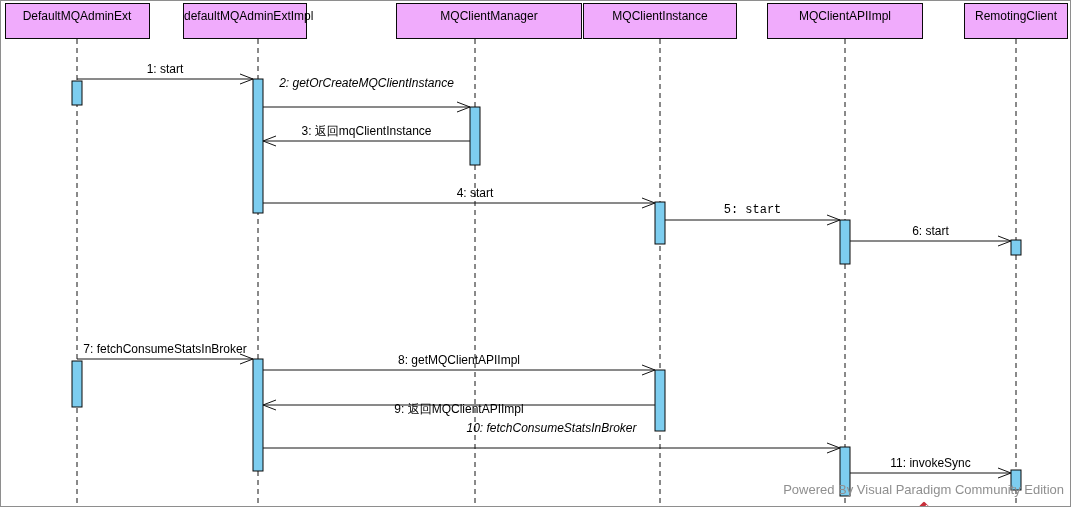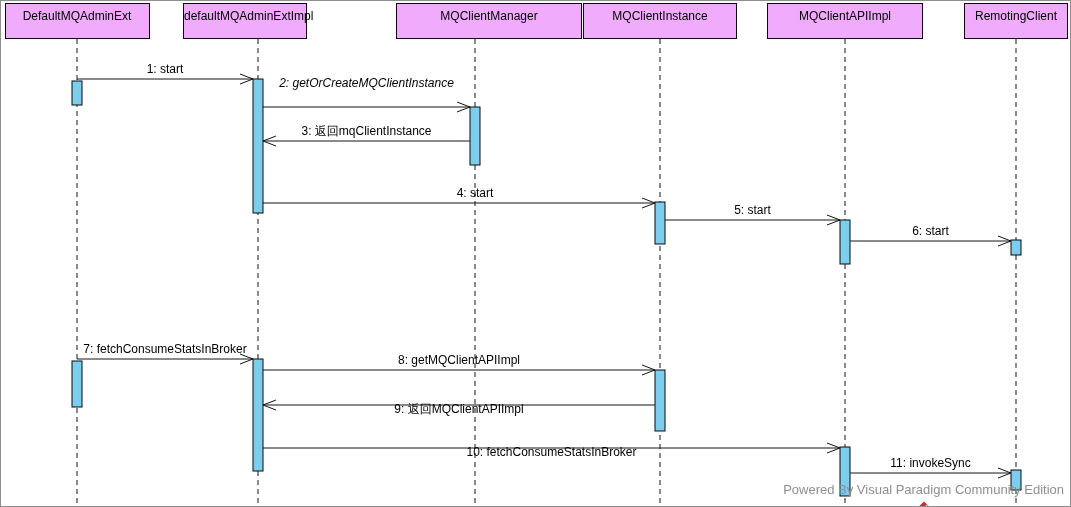--- a/index.html
+++ b/index.html
@@ -92,26 +92,26 @@
       <line x1="826" y1="452" x2="839" y2="447" stroke="#141414" stroke-width="1"></line>
       <line x1="849" y1="472" x2="1010" y2="472" stroke="#141414" stroke-width="1"></line>
       <line x1="997" y1="467" x2="1010" y2="472" stroke="#141414" stroke-width="1"></line>
       <line x1="997" y1="477" x2="1010" y2="472" stroke="#141414" stroke-width="1"></line>
     </svg>
   <div id="labels-layer">
       <div class="msg-label" style="left: 164px; top: 61px;">1: start</div>
       <div class="msg-label" style="left: 365.5px; top: 75px; font-style: italic;">2: getOrCreateMQClientInstance</div>
       <div class="msg-label" style="left: 365.5px; top: 123px;">3: 返回mqClientInstance</div>
       <div class="msg-label" style="left: 474px; top: 185px;">4: start</div>
-      <div class="msg-label" style="left: 751.5px; top: 202px;">5: start</div>
+      <div class="msg-label" style="left: 751.5px; top: 202px; font-family: Liberation Mono, monospace;">5: start</div>
       <div class="msg-label" style="left: 929.5px; top: 223px;">6: start</div>
       <div class="msg-label" style="left: 164px; top: 341px; text-align: center;">7: fetchConsumeStatsInBroker</div>
       <div class="msg-label" style="left: 458px; top: 352px;">8: getMQClientAPIImpl</div>
       <div class="msg-label" style="left: 458px; top: 387px; margin-top: 14px;">9: 返回MQClientAPIImpl</div>
-      <div class="msg-label" style="left: 550.5px; top: 444px;">10: fetchConsumeStatsInBroker</div>
+      <div class="msg-label" style="left: 550.5px; top: 420px; font-style: italic;">10: fetchConsumeStatsInBroker</div>
       <div class="msg-label" style="left: 929.5px; top: 455px; text-align: right;">11: invokeSync</div>
     </div>
   <div class="watermark">
     <span>Powered By Visual Paradigm Community Edition</span>
     <svg width="16" height="16" viewBox="0 0 16 16">
       <rect x="2.6" y="2.6" width="10.8" height="10.8" rx="1.2" transform="rotate(45 8 8)" fill="#C8303B"></rect>
       <line x1="4.6" y1="11.4" x2="11.4" y2="4.6" stroke="#ffffff" stroke-width="2.4"></line>
       <line x1="6.2" y1="12.6" x2="12.6" y2="6.2" stroke="#9e1f28" stroke-width="1.1"></line>
     </svg>
   </div>

